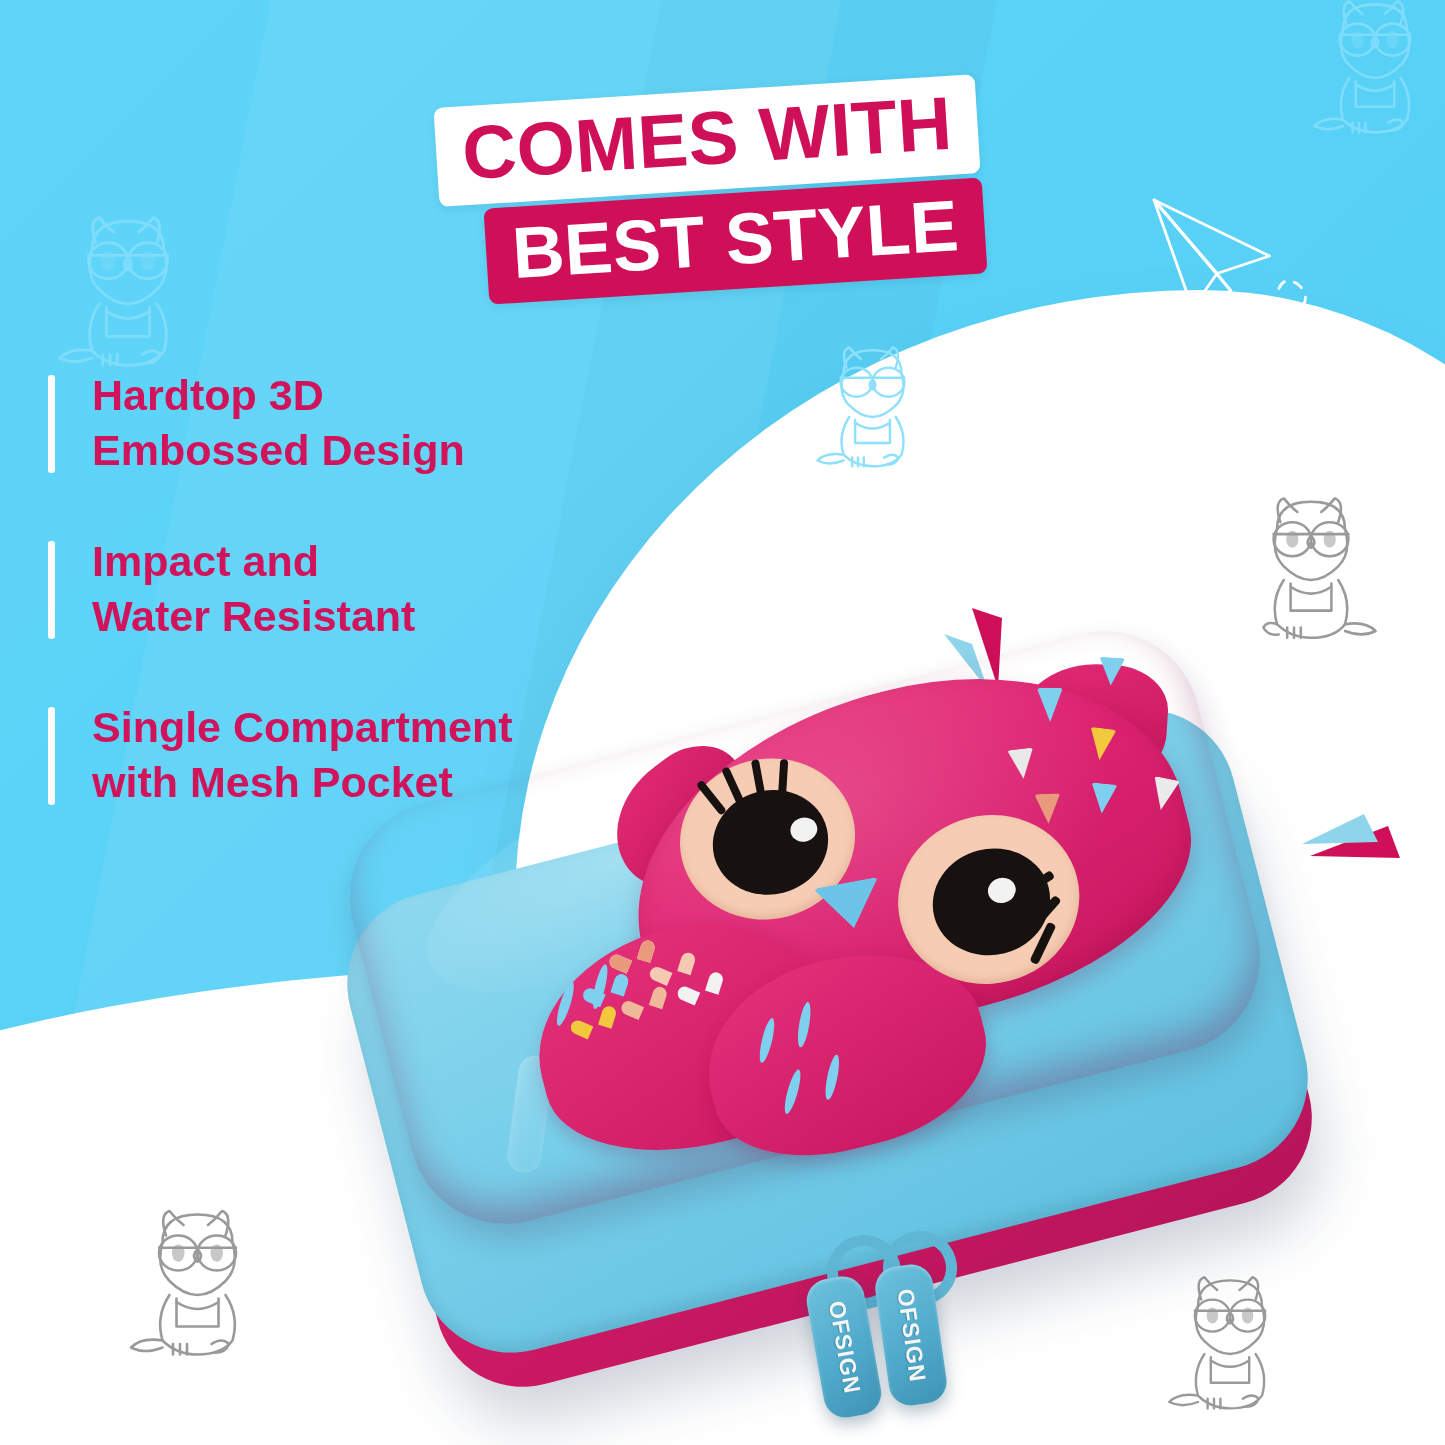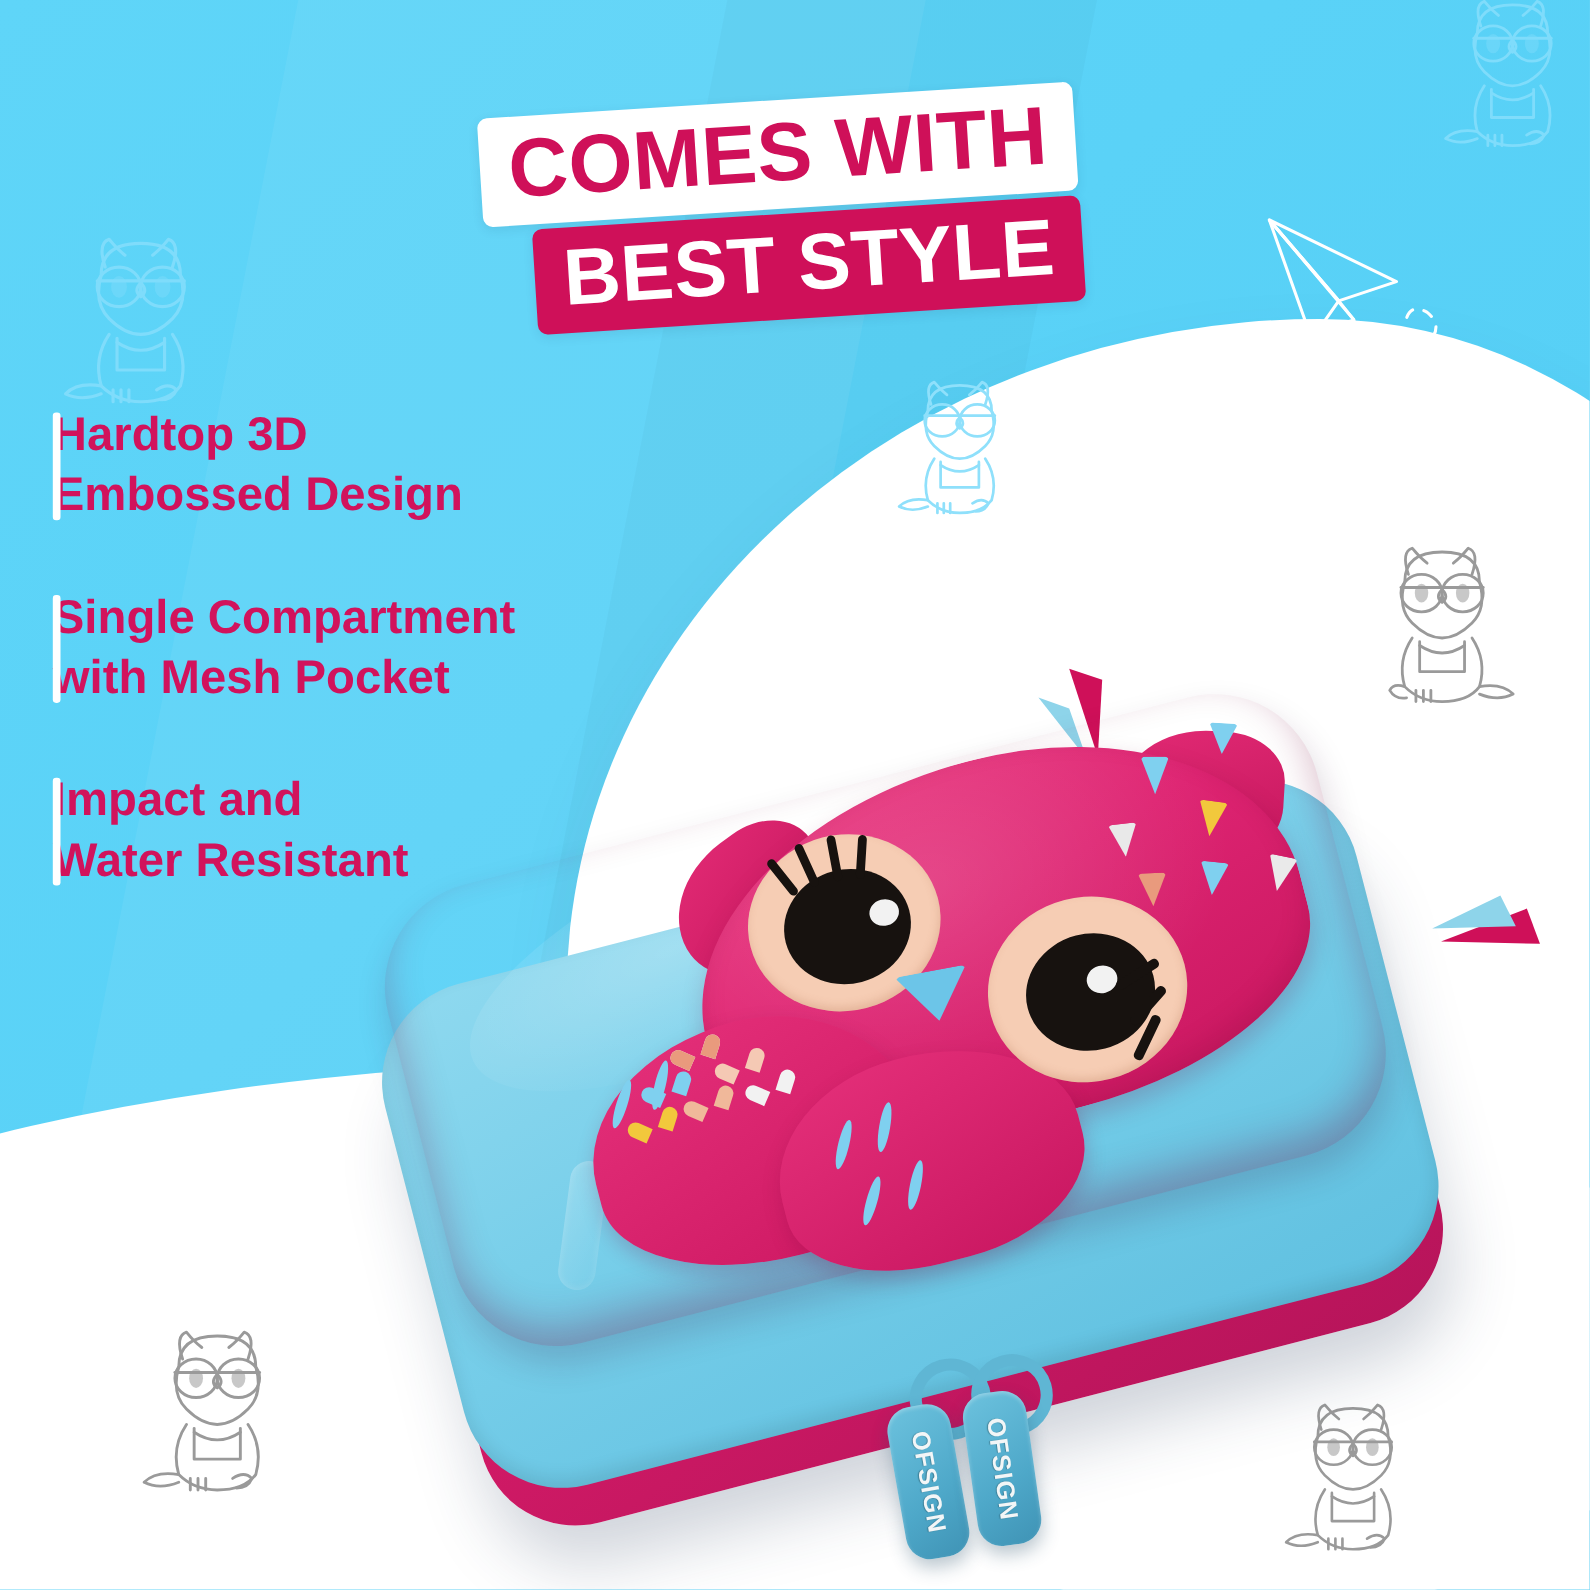--- a/index.html
+++ b/index.html
@@ -33,21 +33,21 @@
   .band{position:absolute;padding:10px 26px 14px 26px;border-radius:9px;
     font-weight:bold;letter-spacing:0.3px;white-space:nowrap;line-height:1;
     box-shadow:0 3px 10px rgba(20,60,90,0.10);}
   .band-1{background:#ffffff;color:#cf1059;font-size:75px;
     left:6px;top:6px;transform:rotate(-3.6deg);}
   .band-2{background:#cf1059;color:#ffffff;font-size:72px;
     left:56px;top:108px;transform:rotate(-3.6deg);}
 
   
   .features{position:absolute;left:48px;top:368px;width:620px;}
-  .feature{position:relative;margin-bottom:56px;}
+  .feature{position:relative;padding-left:44px;margin-bottom:56px;}
   .feature .bar{position:absolute;left:0;top:7px;width:7px;height:calc(100% - 12px);
     background:#ffffff;border-radius:3px;}
   .feature .txt{color:#d1135c;font-size:43px;font-weight:bold;line-height:1.28;}
 
   
   .wedge{position:absolute;}
 
   
   .product{position:absolute;left:355px;top:665px;width:1000px;height:760px;}
 
@@ -315,27 +315,27 @@
   </div>
 
   <div class="features">
     <div class="feature">
       <div class="bar"></div>
       <div class="txt" style="white-space:pre-line;">Hardtop 3D
 Embossed Design</div>
     </div>
     <div class="feature">
       <div class="bar"></div>
+      <div class="txt" style="white-space:pre-line;">Impact and
+Water Resistant</div>
+    </div>
+    <div class="feature">
+      <div class="bar"></div>
       <div class="txt" style="white-space:pre-line;">Single Compartment
 with Mesh Pocket</div>
-    </div>
-    <div class="feature">
-      <div class="bar"></div>
-      <div class="txt" style="white-space:pre-line;">Impact and
-Water Resistant</div>
     </div>
   </div>
 
   <div class="product">
     <div class="case">
 
       <div class="case-bottom"></div>
       <div class="zip"></div>
       <div class="zip-teeth"></div>
 

